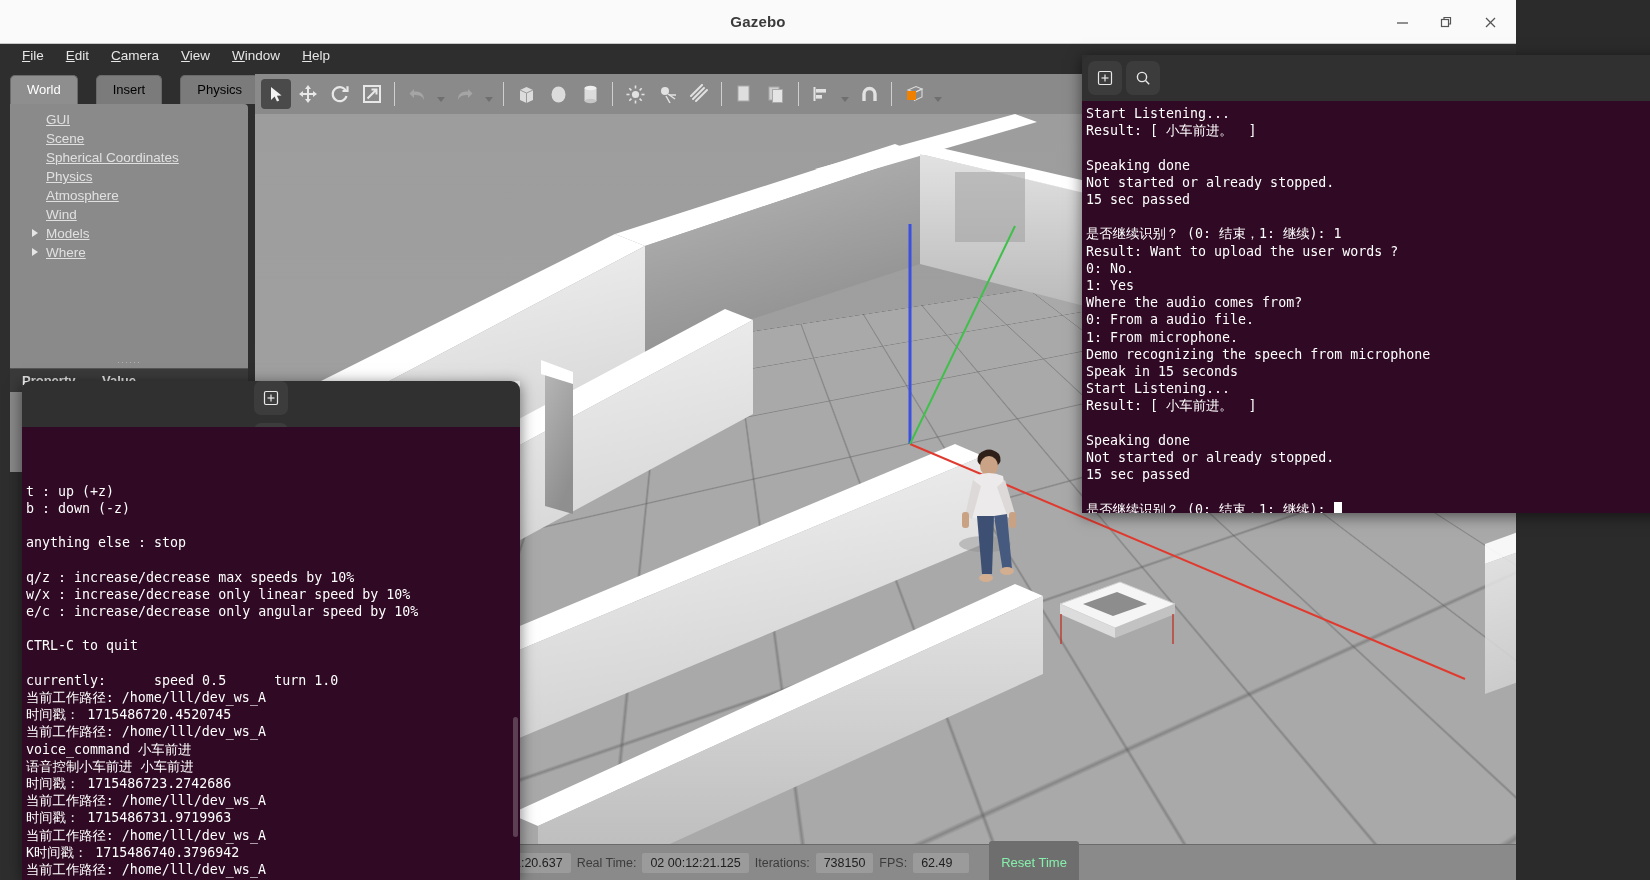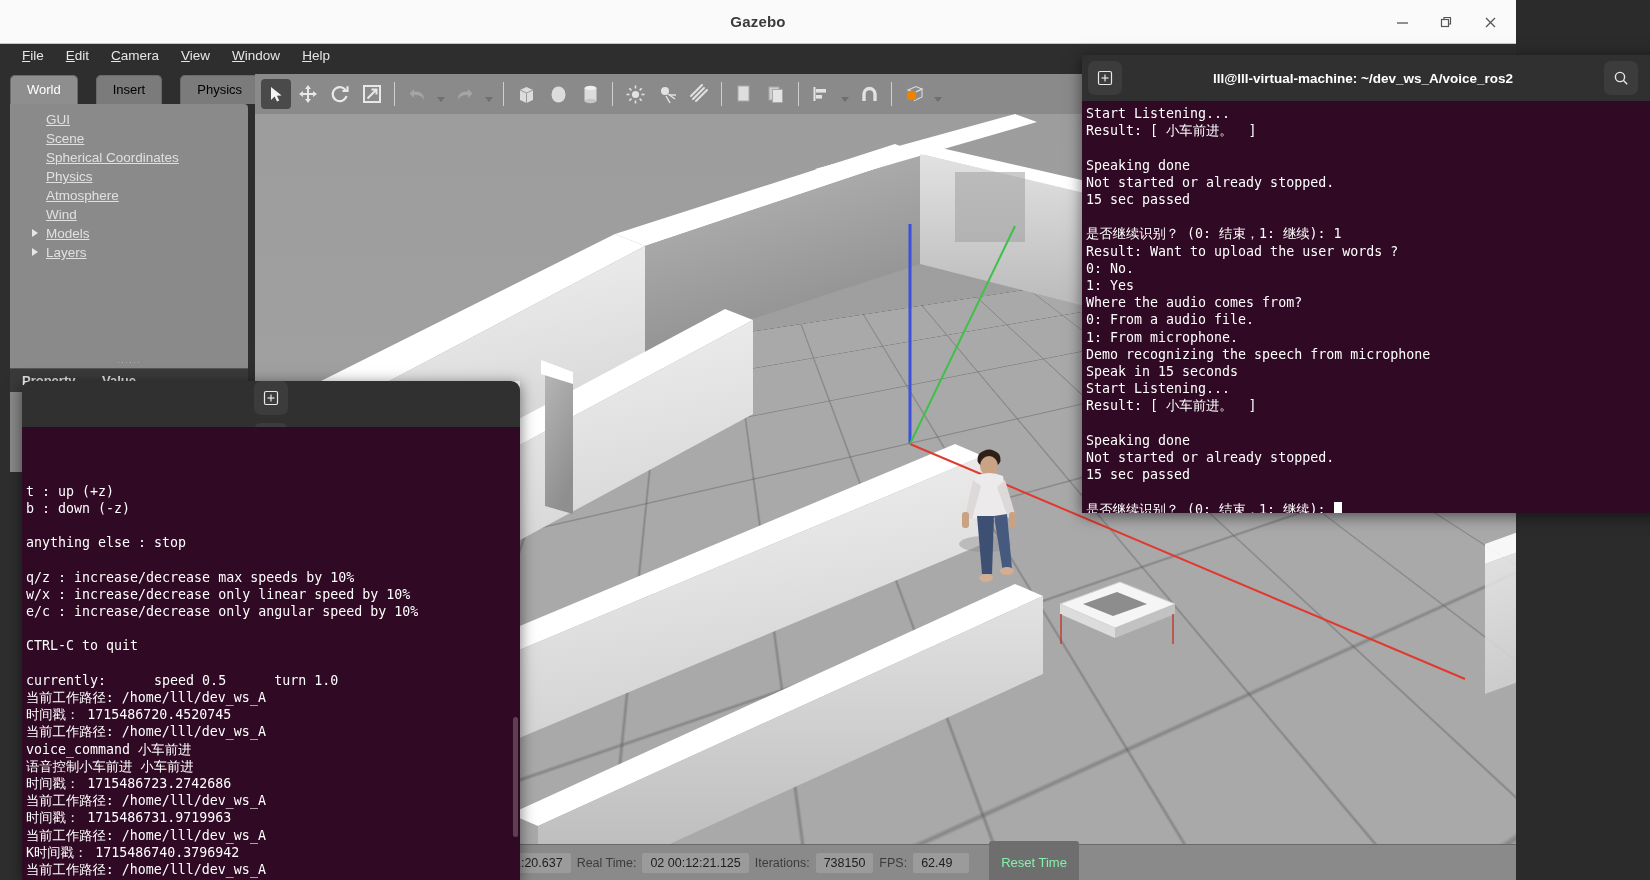--- a/index.html
+++ b/index.html
@@ -230,21 +230,21 @@
           <div class="gz-tab">Physics</div>
         </div>
         <div class="tree-box">
           <div class="tree-item">GUI</div>
           <div class="tree-item">Scene</div>
           <div class="tree-item">Spherical Coordinates</div>
           <div class="tree-item">Physics</div>
           <div class="tree-item">Atmosphere</div>
           <div class="tree-item">Wind</div>
           <div class="tree-item has-arrow">Models</div>
-          <div class="tree-item has-arrow">Layers</div>
+          <div class="tree-item has-arrow">Where</div>
         </div>
         <div class="tree-grip">······</div>
         <div class="prop-header">
           <span>Property</span>
           <span>Value</span>
         </div>
         <div class="prop-body"></div>
       </div>
 
       <div class="render-wrap">
@@ -482,21 +482,20 @@
 
   <div class="term term-right" style="left:1082px; top:55px; width:600px; height:458px;">
     <div class="term-head">
       <div class="th-btn">
         <svg width="16" height="16" viewBox="0 0 16 16">
             <rect x="1.5" y="1.5" width="13" height="13" rx="1.5" fill="none" stroke="#e8e8e8" stroke-width="1.2"></rect>
             <line x1="8" y1="4.5" x2="8" y2="11.5" stroke="#e8e8e8" stroke-width="1.2"></line>
             <line x1="4.5" y1="8" x2="11.5" y2="8" stroke="#e8e8e8" stroke-width="1.2"></line>
           </svg>
       </div>
-      <div class="th-title">lll@lll-virtual-machine: ~/dev_ws_A/voice_ros2</div>
       <div class="th-btn">
         <svg width="16" height="16" viewBox="0 0 16 16">
             <circle cx="7" cy="7" r="4.6" fill="none" stroke="#e8e8e8" stroke-width="1.4"></circle>
             <line x1="10.5" y1="10.5" x2="14.2" y2="14.2" stroke="#e8e8e8" stroke-width="1.4"></line>
           </svg>
       </div>
       <div class="th-btn plain">
         
       </div>
     </div>

